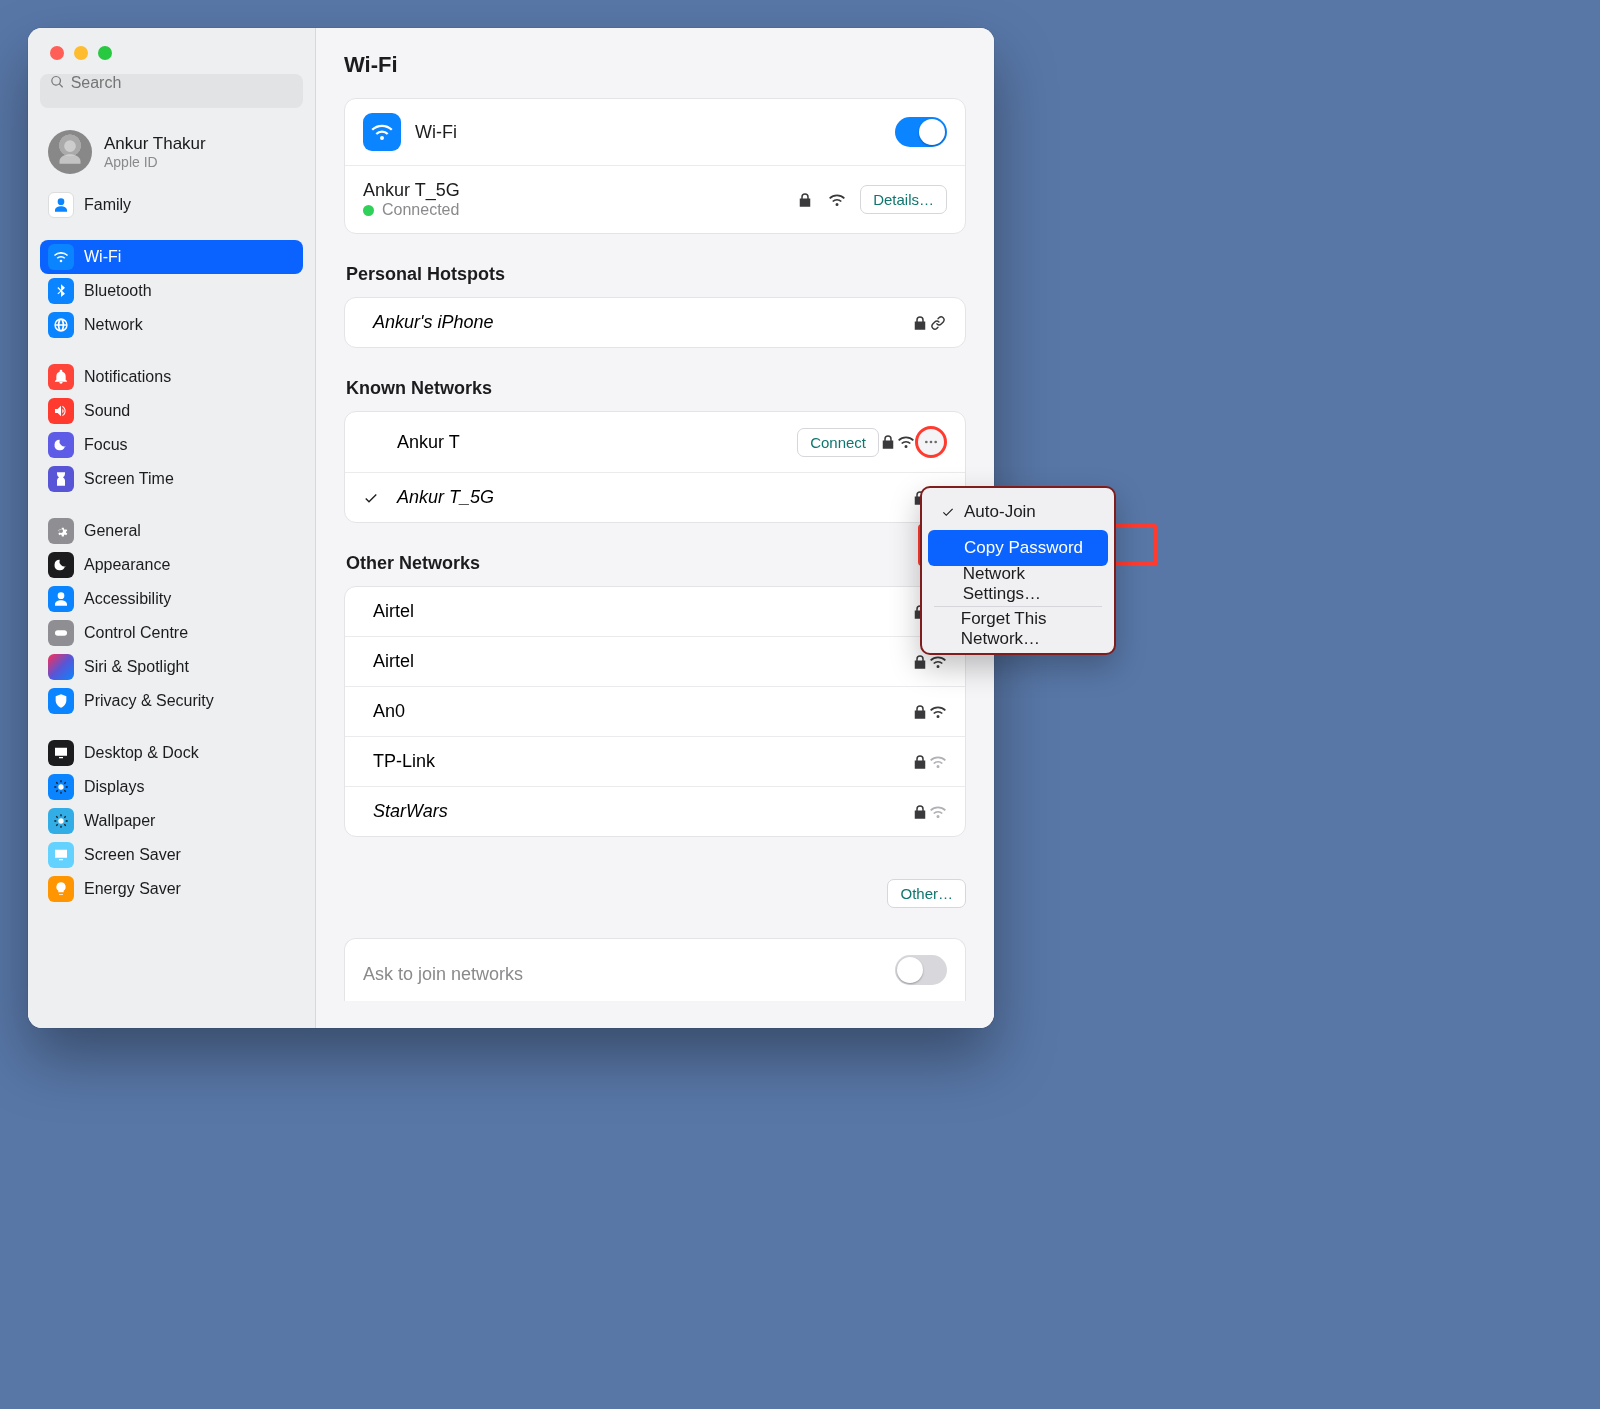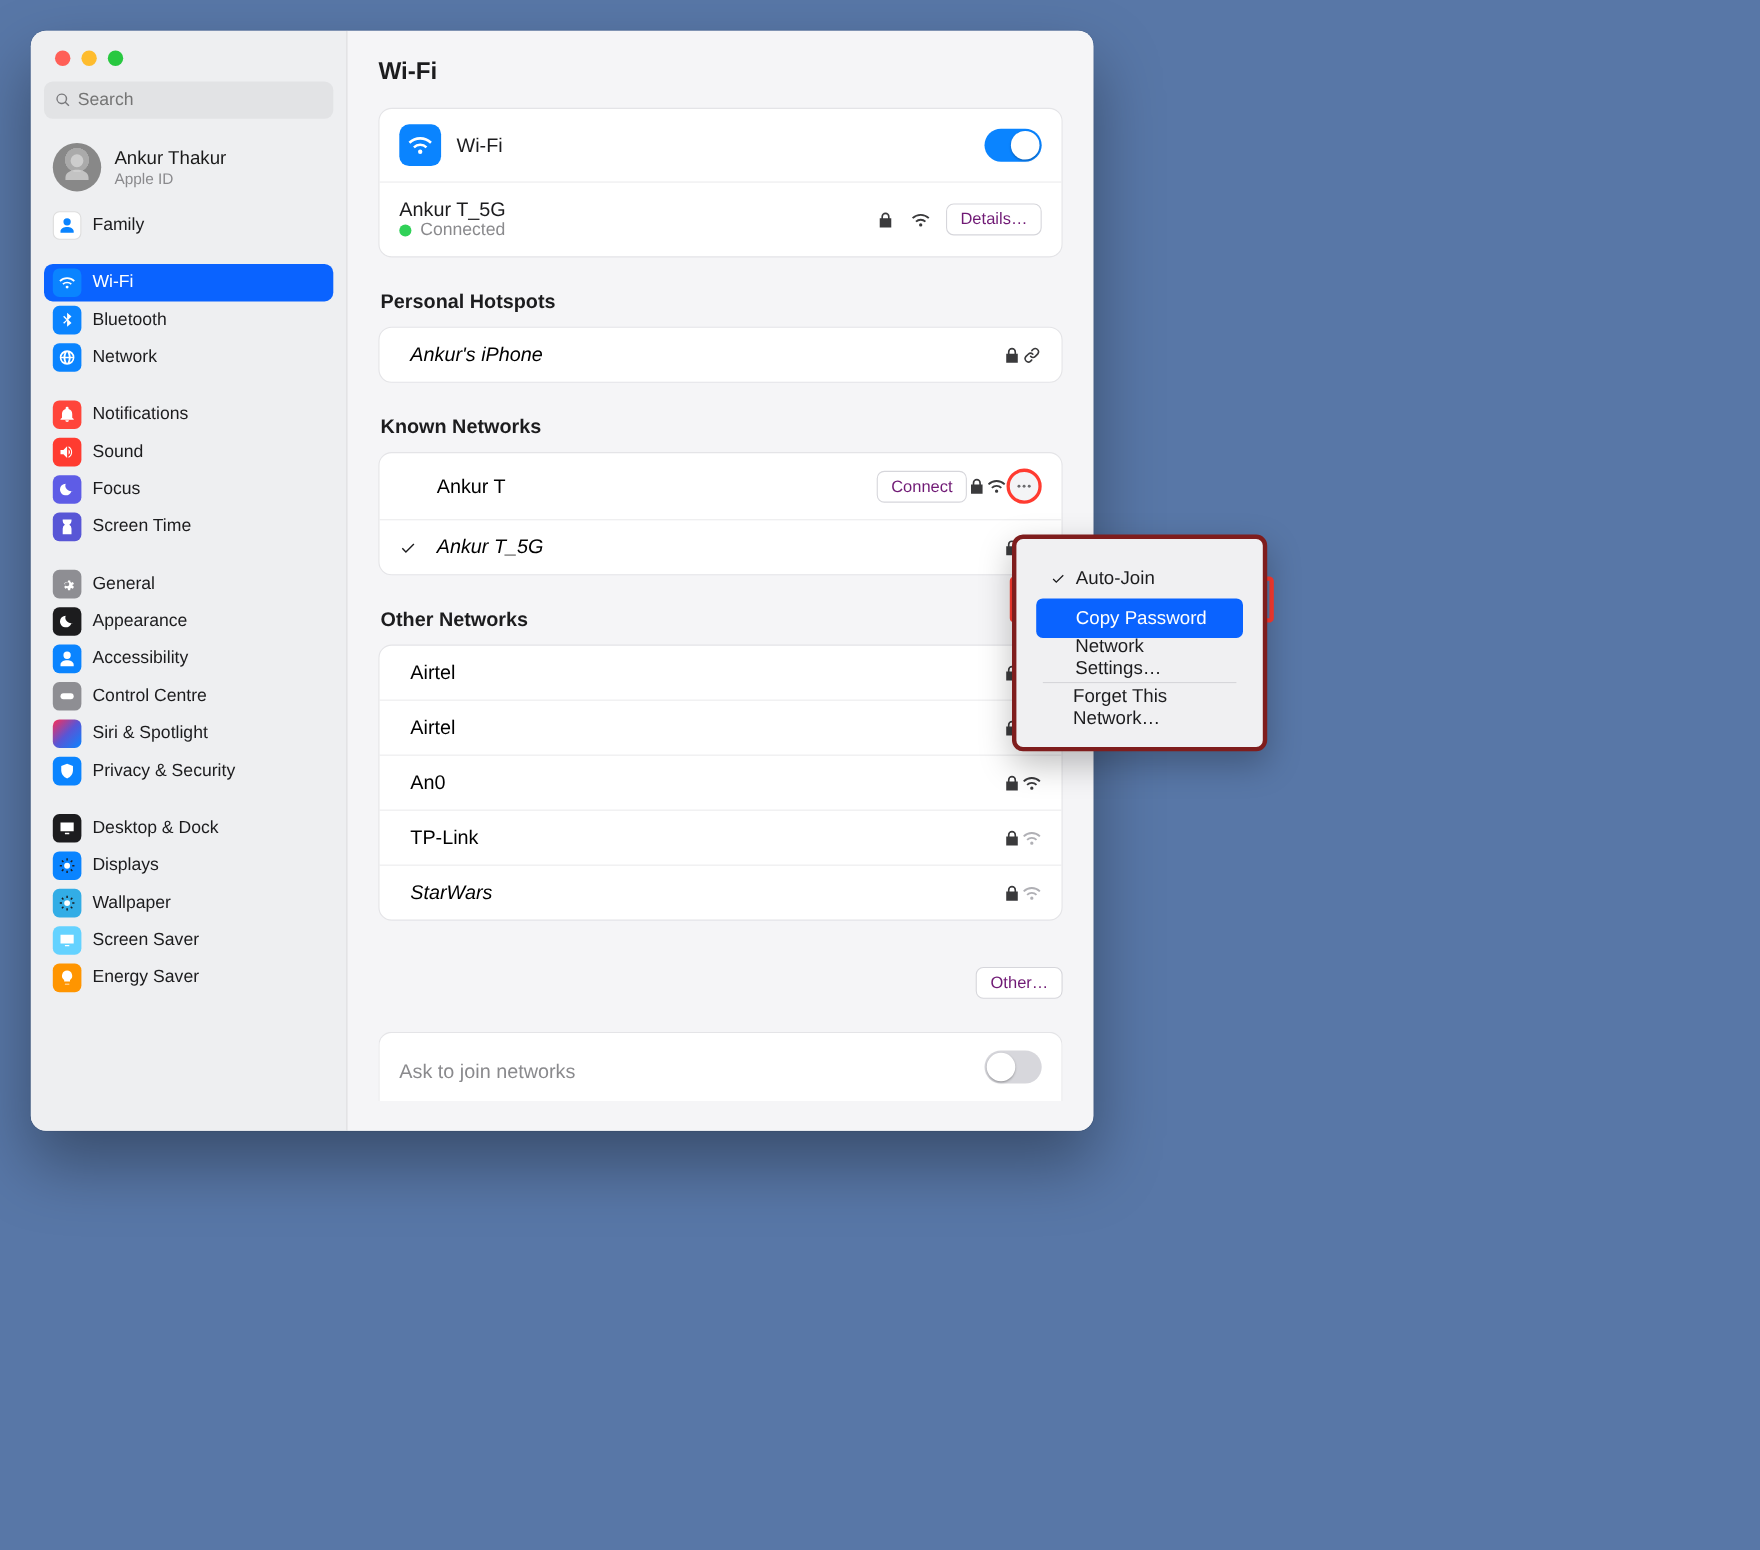--- a/index.html
+++ b/index.html
@@ -35,21 +35,21 @@
     display: flex;
     gap: 10px;
     padding: 18px 10px 14px 10px;
   }
   .tl { width: 14px; height: 14px; border-radius: 50%; }
   .red { background:#ff5f57; }
   .yellow { background:#febc2e; }
   .green { background:#28c840; }
   .search {
     display: flex;
-    align-items: center;
+    align-items: flex-start;
     background: #e2e3e5;
     border-radius: 8px;
     height: 34px;
     padding: 0 10px;
     margin-bottom: 16px;
   }
   .search svg { width: 16px; height:16px; fill:#7a7a7d; margin-right:6px;}
   .search input {
     border:none; background:transparent; outline:none;
     font-size: 16px; color:#7a7a7d; width:100%;
@@ -127,21 +127,21 @@
   }
   .toggle::after{
     content:""; position:absolute; width:26px; height:26px; border-radius:50%;
     background:#fff; top:2px; right:2px; box-shadow:0 1px 2px rgba(0,0,0,.3);
   }
   .toggle.off { background:#d7d7dc; }
   .toggle.off::after { right:auto; left:2px; }
   .dot-green { width:11px; height:11px; border-radius:50%; background:#30d158; display:inline-block; margin-right:8px; vertical-align:middle;}
   .mini-btn {
     background:#fff; border:1px solid #d6d6db; border-radius:7px;
-    font-size:15px; padding:5px 12px; color:#701a75;
+    font-size:15px; padding:5px 12px; color:#0f766e;
   }
   .section-head {
     font-size:18px; font-weight:700; color:#1c1c1e;
     margin: 0 0 12px 2px;
   }
   .net-row {
     display:flex; align-items:center; padding:14px 18px 14px 28px;
     border-bottom:1px solid #ebebed; gap:14px; font-size:18px;
   }
   .net-row:last-child { border-bottom:none;font-style:italic; }
@@ -159,26 +159,26 @@
     background:#fff; border:1px solid #e4e4e7; border-top-left-radius:12px;
     border-top-right-radius:12px; border-bottom:none;
     padding:16px 18px; margin-top:30px; display:flex; align-items:flex-end;
     color:#8a8a8d; font-size:18px;
   }
 
   
   .context-menu {
     position:absolute;
     left: 920px; top: 486px;
-    width: 232px;
+    width: 196px;
     background:#f0f0f2;
-    border:4px solid #7f1d1d;
+    border:2px solid #7f1d1d;
     border-radius:10px;
     box-shadow: 0 12px 30px rgba(0,0,0,.25);
-    padding:18px;
+    padding:6px;
     z-index:50;
   }
   .menu-item {
     height:36px; display:flex; align-items:center; padding:0 12px;
     border-radius:6px; font-size:17px; color:#1c1c1e; gap:8px;
   }
   .menu-item.hl {
     background:#0a63ff; color:#fff;
   }
   .menu-item .chk { width:16px; display:flex; justify-content:center;}

